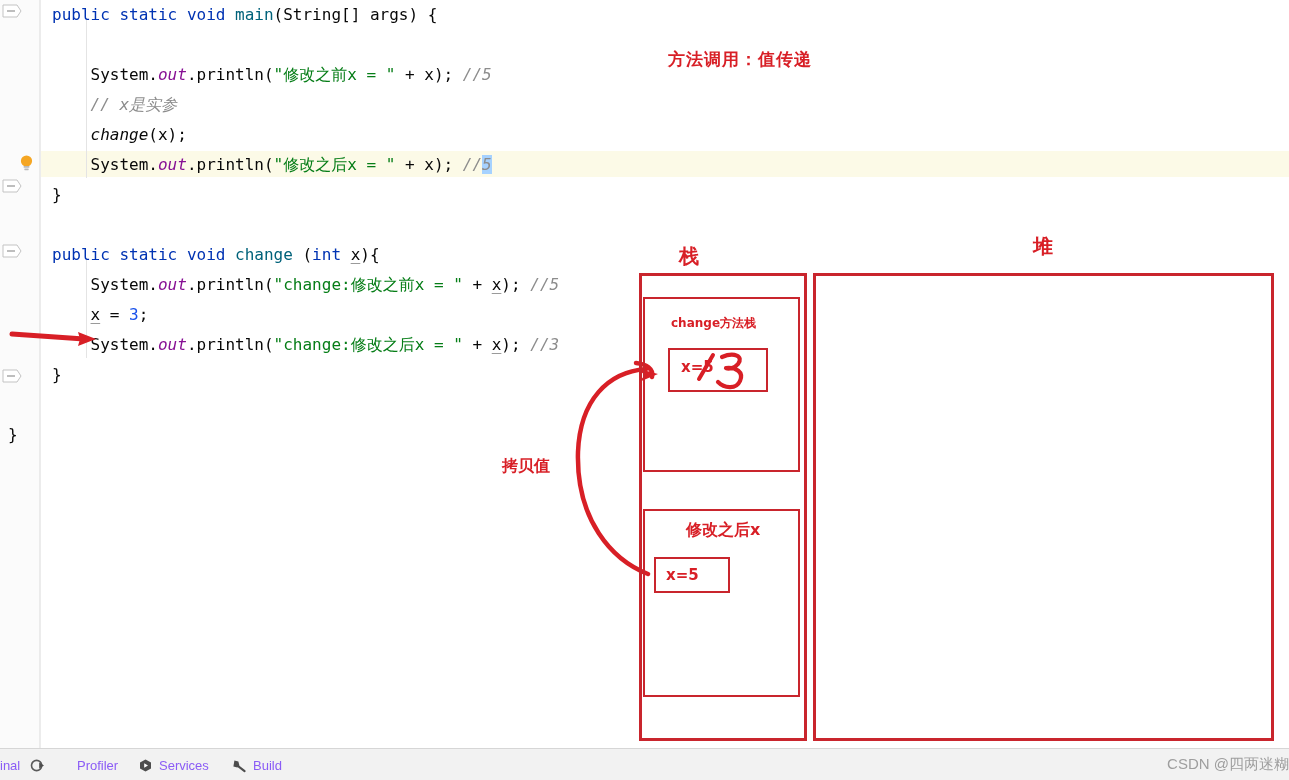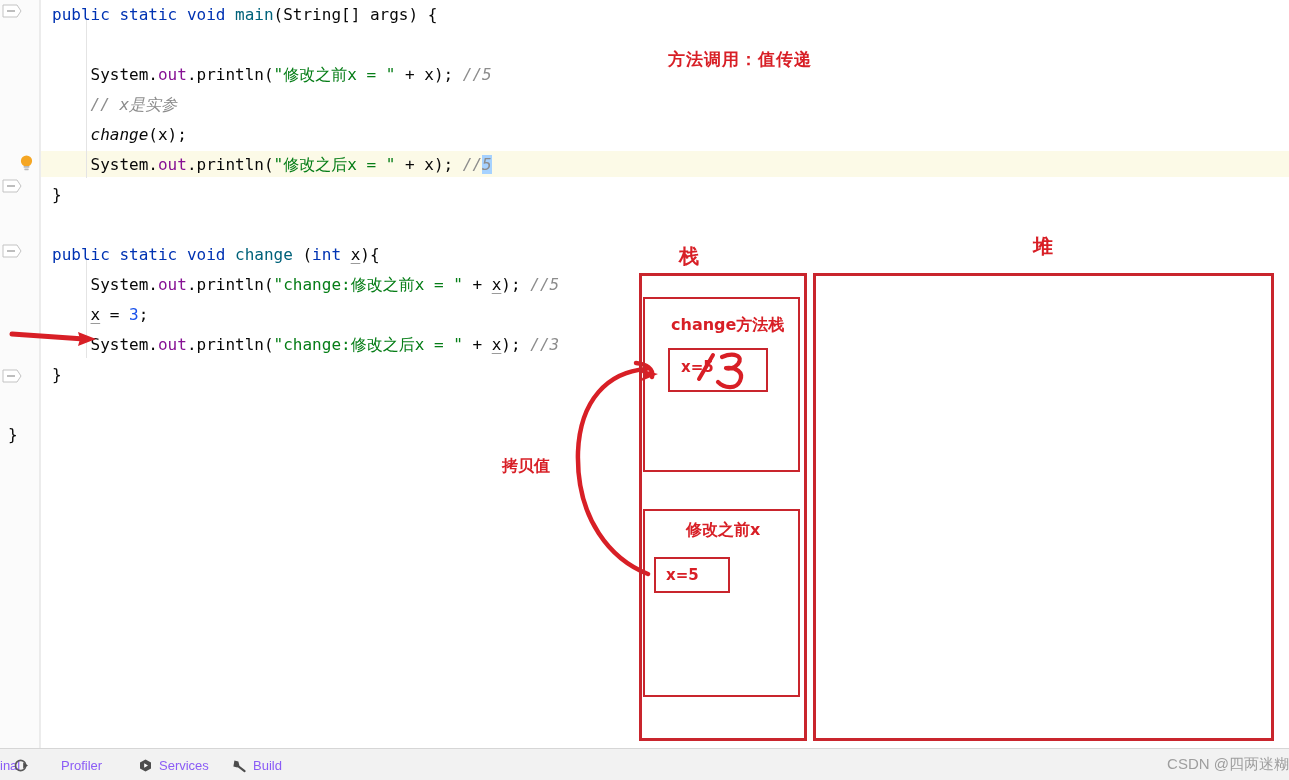--- a/index.html
+++ b/index.html
@@ -34,21 +34,21 @@
     position:absolute;left:0;top:0;width:1289px;height:748px;
     font-family:"DejaVu Sans Mono","Liberation Mono",monospace;
     font-size:16px;line-height:30px;
     color:#080808;white-space:pre;
   }
   .ln{position:absolute;left:52px;white-space:pre;}
   .kw{color:#0033b3;}
   .num{color:#1750eb;}
   .str{color:#067d17;}
   .cmt{color:#8c8c8c;font-style:italic;}
-  .fld{color:#871094;}
+  .fld{color:#871094;font-style:italic;}
   .mth{color:#00627a;}
   .it{font-style:italic;}
   .und{text-decoration:underline;text-decoration-color:#9a9a9a;text-underline-offset:3px;}
   .sel{background:#a6d2ff;}
 
   
   .overlay{position:absolute;left:0;top:0;width:1198px;height:780px;pointer-events:none;}
   .rbox{position:absolute;border:3px solid #c9252d;box-sizing:border-box;background:transparent;}
   .rbox.thin{border-width:2px;}
   .rlabel{position:absolute;color:#d81f26;font-weight:bold;white-space:nowrap;
@@ -155,39 +155,39 @@
     <div class="rlabel" style="left:668px;top:48px;font-size:17px;letter-spacing:1px;">方法调用：值传递</div>
 
     <div class="rlabel" style="left:679px;top:243px;font-size:20px;">栈</div>
     <div class="rlabel" style="left:1033px;top:233px;font-size:20px;">堆</div>
 
     <div class="rbox" style="left:639px;top:273px;width:168px;height:468px;"></div>
 
     <div class="rbox" style="left:813px;top:273px;width:461px;height:468px;"></div>
 
     <div class="rbox thin" style="left:643px;top:297px;width:157px;height:175px;"></div>
-    <div class="rlabel" style="left:671px;top:315px;font-size:16px;">change方法栈</div>
+    <div class="rlabel" style="left:671px;top:315px;font-size:12px;">change方法栈</div>
     <div class="rbox thin" style="left:668px;top:348px;width:100px;height:44px;"></div>
     <div class="rlabel" style="left:681px;top:358px;font-size:15px;">x=5</div>
 
     <div class="rbox thin" style="left:643px;top:509px;width:157px;height:188px;"></div>
-    <div class="rlabel" style="left:686px;top:520px;font-size:16px;">修改之前x</div>
+    <div class="rlabel" style="left:686px;top:520px;font-size:16px;">修改之后x</div>
     <div class="rbox thin" style="left:654px;top:557px;width:76px;height:36px;"></div>
     <div class="rlabel" style="left:666px;top:566px;font-size:15px;">x=5</div>
 
     <div class="rlabel" style="left:502px;top:456px;font-size:16px;">拷贝值</div>
   </div>
 
   <div class="statusbar">
 
     <div class="sb-item" style="left:0px;">
       <span>inal</span>
     </div>
 
-    <div class="sb-item" style="left:14px;gap:32px;">
+    <div class="sb-item" style="left:30px;gap:32px;">
       <span class="sb-icon">
         <svg viewBox="0 0 15 15" width="15" height="15">
           <circle cx="6.6" cy="7.5" r="5.1" fill="none" stroke="#5a5a5a" stroke-width="1.6"></circle>
           <path d="M9.2 4.6 L14 7.6 L9.2 10.6 Z" fill="#4d4d4d"></path>
         </svg>
       </span>
       <span>Profiler</span>
     </div>
 
     <div class="sb-item" style="left:138px;">

